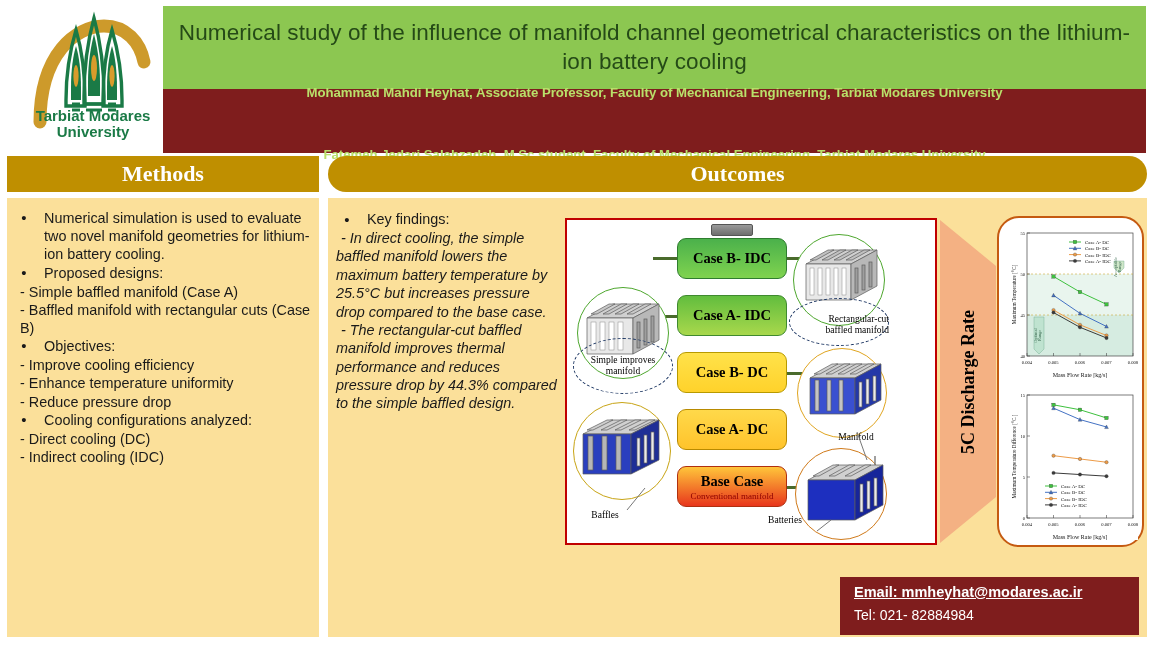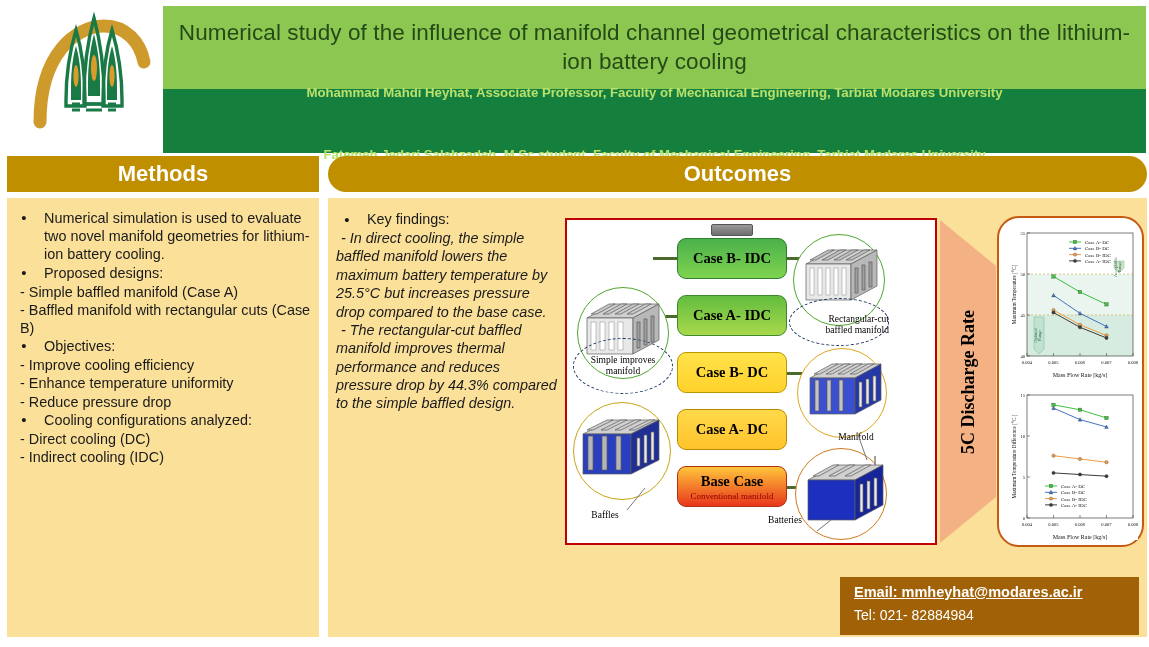--- a/index.html
+++ b/index.html
@@ -21,35 +21,35 @@
     display: flex; align-items: center; justify-content: center;
     text-align: center; padding: 0 14px;
   }
   .title-bar span {
     font-size: 22.5px; color: #254a17; line-height: 1.28; font-weight: 400;
     letter-spacing: .1px;
   }
 
   .authors-bar {
     position: absolute; left: 163px; top: 89px; width: 983px; height: 64px;
-    background: #15803d; padding-top: 6px;
+    background: #7f1d1d; padding-top: 6px;
     display: flex; flex-direction: column; justify-content: center; align-items: center; gap: 32px;
   }
   .authors-bar div {
     font-size: 13.2px; color: #b9e06a; font-weight: bold; text-align: center;
     line-height: 1.2;
   }
   .authors-bar div:first-child { margin-bottom: 14px; }
 
   
   .sec-head {
     position: absolute; height: 36px; background: #bf8f00;
     display: flex; align-items: center; justify-content: center;
   }
-  .sec-head span { color: #ffffff; font-weight: bold; font-size: 22px; }
+  .sec-head span { color: #ffffff; font-weight: bold; font-size: 22px; font-family: Liberation Serif, serif; }
   #methods-head { left: 7px; top: 156px; width: 312px; }
   #outcomes-head { left: 328px; top: 156px; width: 819px; border-radius: 18px; }
 
   
   .panel { position: absolute; background: #fbe09a; }
   #methods-panel { left: 7px; top: 198px; width: 312px; height: 439px; }
   #outcomes-panel { left: 328px; top: 198px; width: 819px; height: 439px; }
 
   
   .methods-body { padding: 11px 8px 0 6px; }
@@ -127,21 +127,21 @@
     position: absolute; left: 997px; top: 216px; width: 147px; height: 331px;
     border: 2.2px solid #c55a11; border-radius: 22px; background: #fff;
   }
   .chart { position: absolute; background:#fff; }
   #chart-top { left: 8px; top: 8px; width: 131px; height: 152px; }
   #chart-bot { left: 8px; top: 170px; width: 131px; height: 152px; }
 
   
   #contact {
     position: absolute; left: 840px; top: 577px; width: 299px; height: 58px;
-    background: #a16207; padding: 7px 12px 0 14px;
+    background: #7f1d1d; padding: 7px 12px 0 14px;
   }
   #contact .email {
     color: #ffffff; font-weight: bold; font-size: 14.5px;
     text-decoration: underline; display: block; margin-bottom: 7px;
   }
   #contact .tel { color: #ffffff; font-size: 14px; display: block; }
 </style>
 </head>
 <body>
 
@@ -166,20 +166,24 @@
         <ellipse cx="72" cy="64" rx="3" ry="13"></ellipse>
         <ellipse cx="54" cy="72" rx="2.6" ry="11"></ellipse>
         <ellipse cx="90" cy="72" rx="2.6" ry="11"></ellipse>
       </g>
       <g stroke="#1a7a46" stroke-width="3" fill="none">
         <path d="M50 100 L58 100 M50 106 L58 106"></path>
         <path d="M64 100 L80 100 M64 106 L80 106"></path>
         <path d="M86 100 L94 100 M86 106 L94 106"></path>
       </g>
     </svg>
+    <div style="position:absolute;left:0;top:104px;width:142px;text-align:center;line-height:1.05;">
+      <div style="font-size:15px;font-weight:bold;color:#1a7a46;">Tarbiat Modares</div>
+      <div style="font-size:15px;font-weight:bold;color:#1a7a46;">University</div>
+    </div>
   </div>
 
   <div class="title-bar">
     <span>Numerical study of the influence of manifold channel geometrical characteristics on the lithium-ion battery cooling</span>
   </div>
 
   <div class="authors-bar">
     <div>Mohammad Mahdi Heyhat, Associate Professor, Faculty of Mechanical Engineering, Tarbiat Modares University</div>
     <div>Fatemeh Jedari Salehzadeh, M.Sc student, Faculty of Mechanical Engineering, Tarbiat Modares University</div>
   </div>

